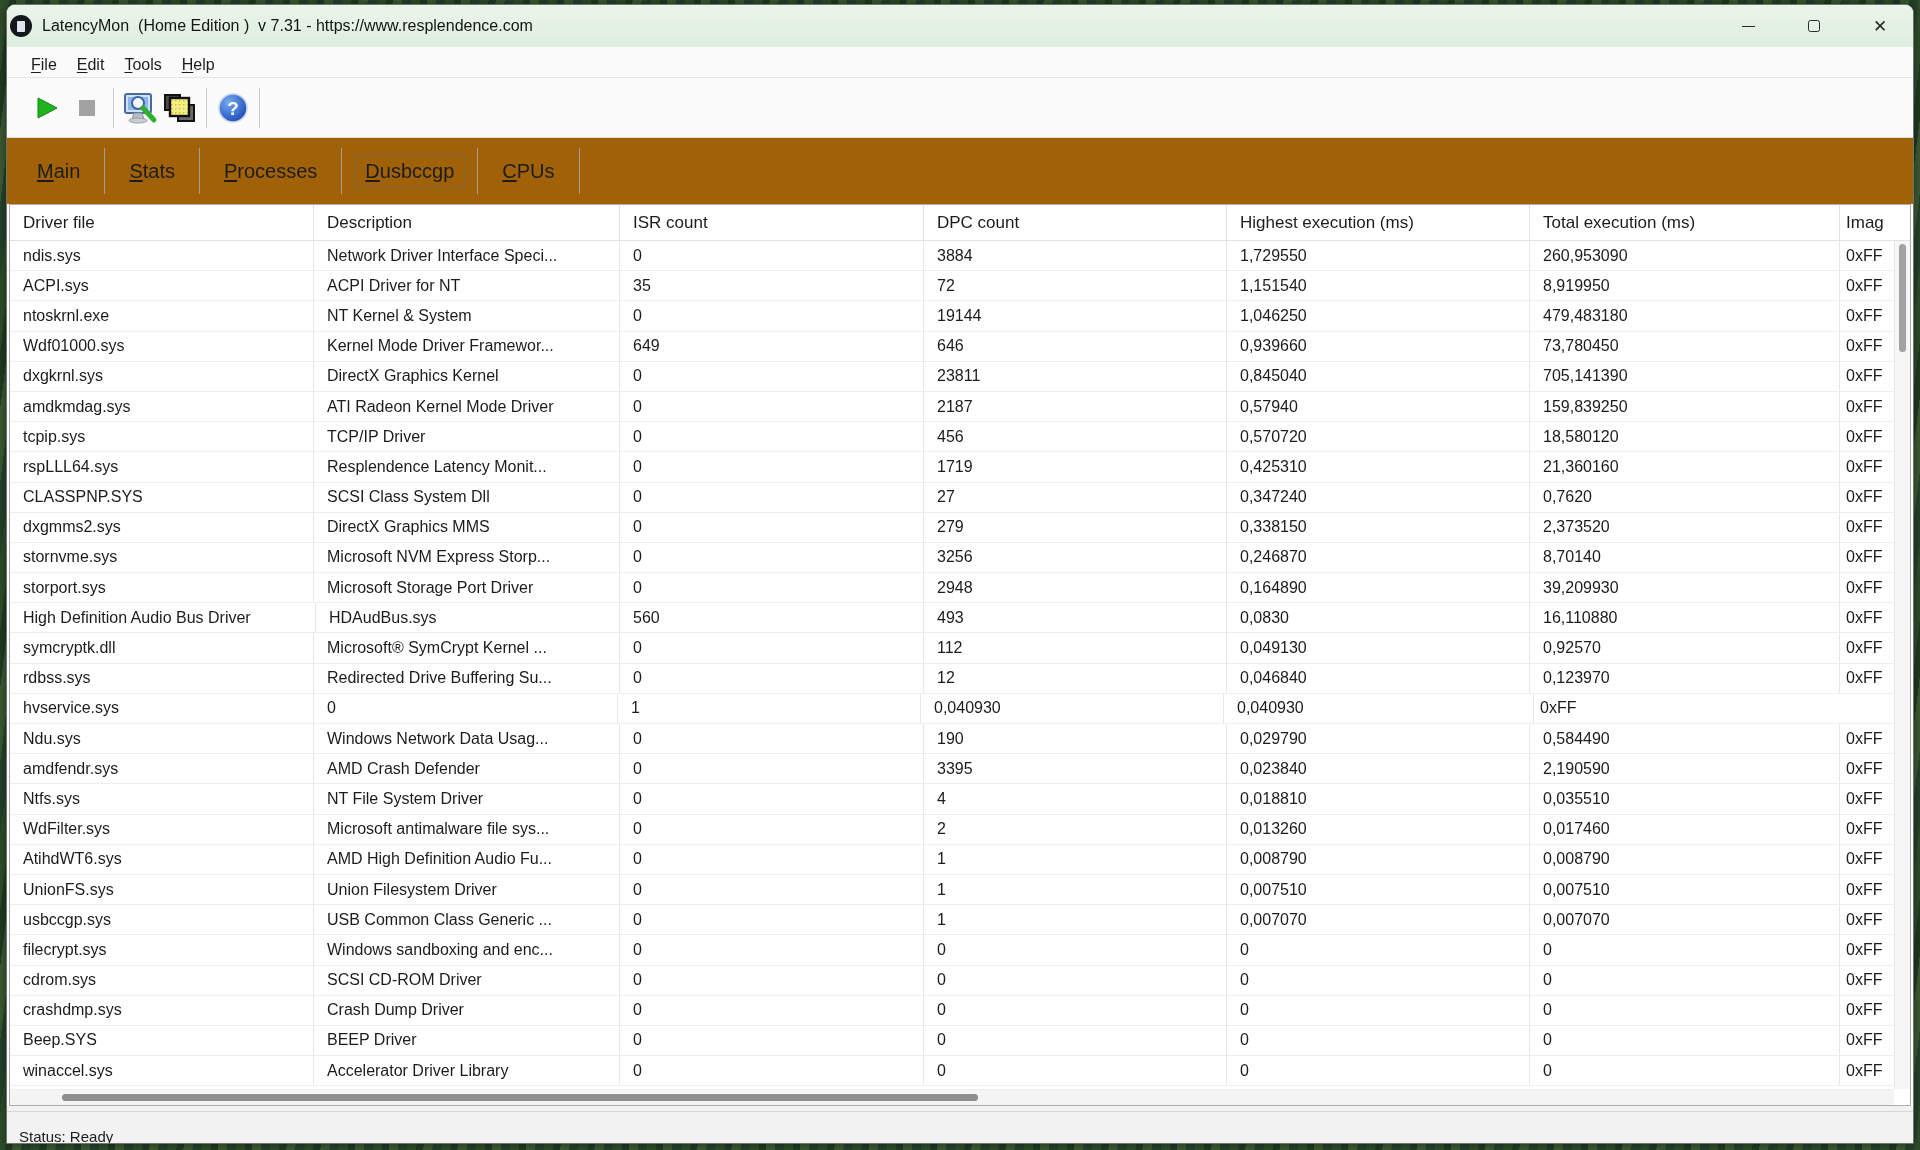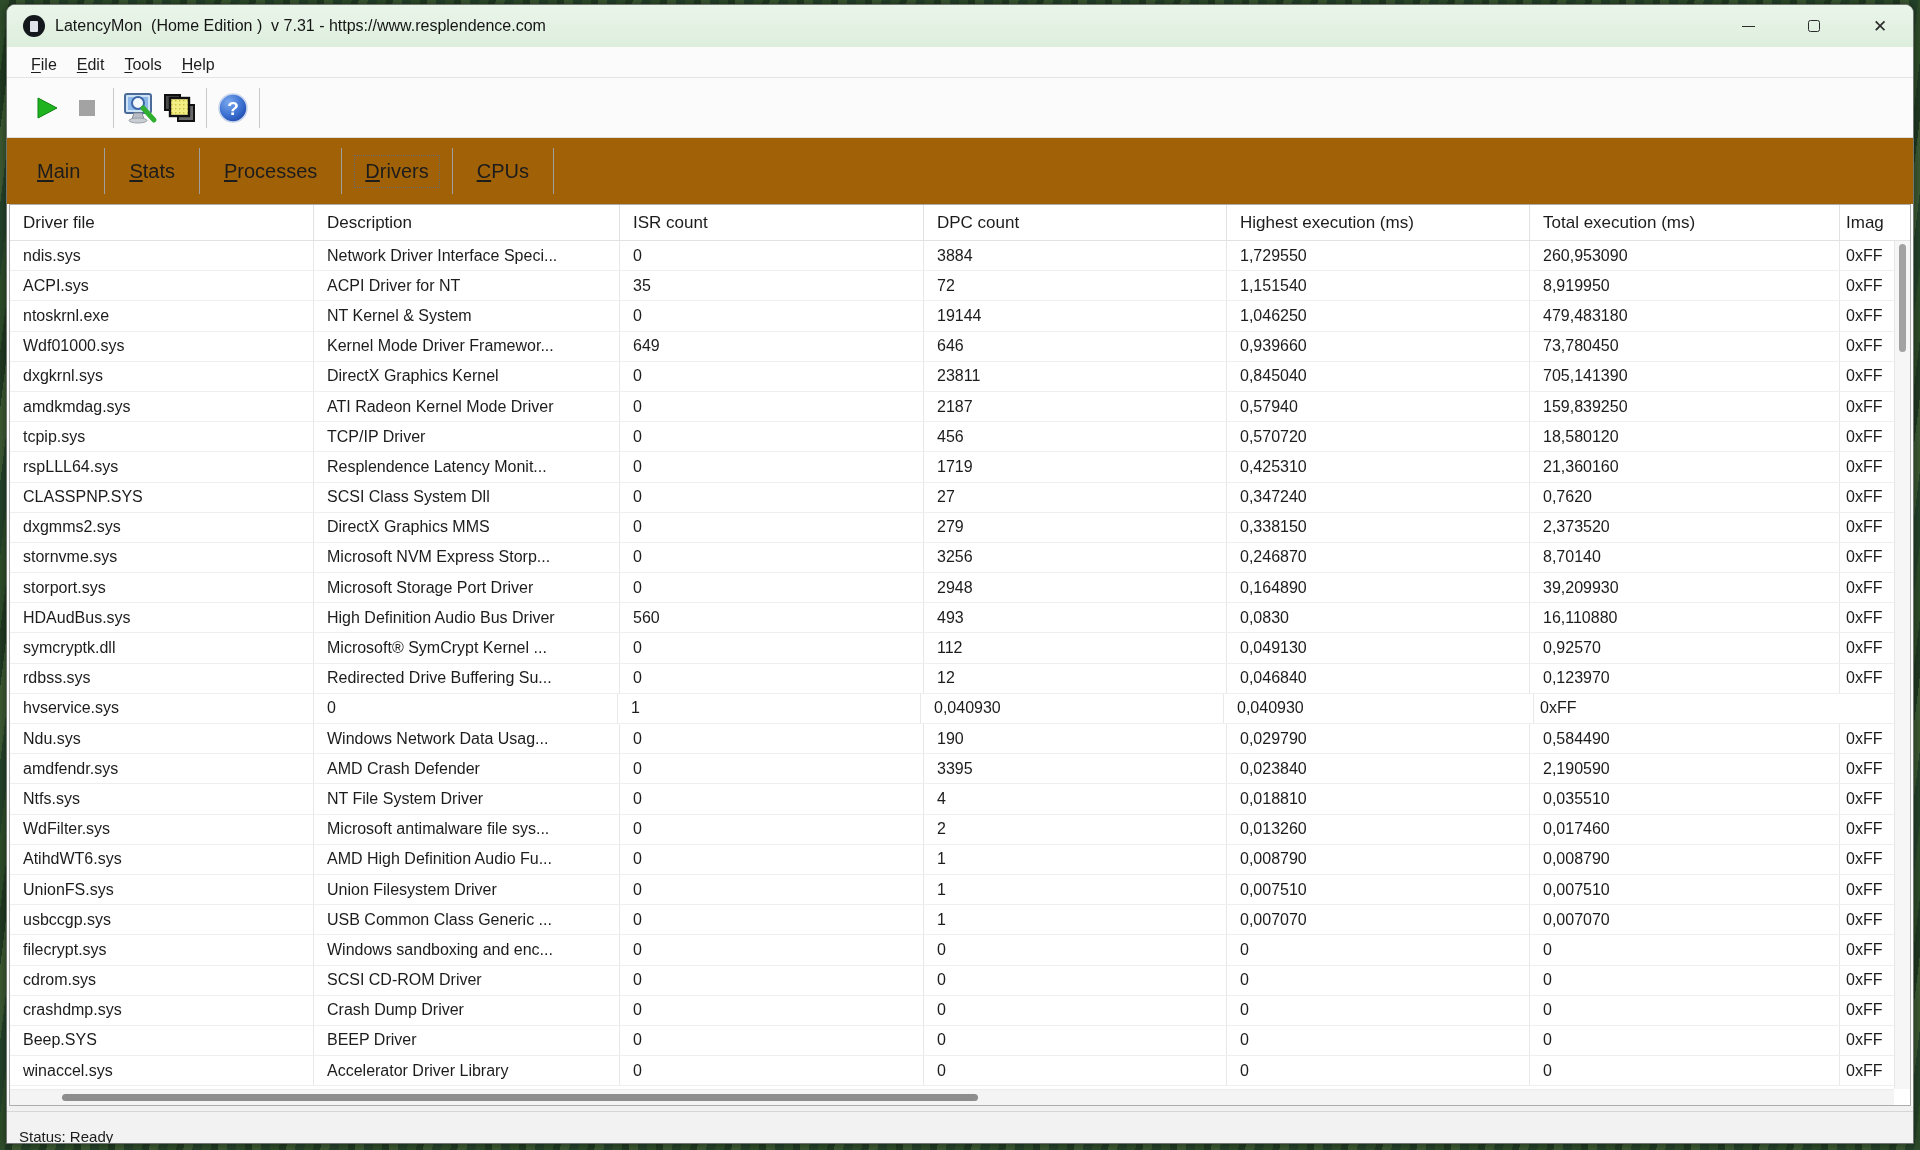--- a/index.html
+++ b/index.html
@@ -17,21 +17,21 @@
     border:1px solid #6f756f;
     display:flex; flex-direction:column;
     overflow:hidden;
     box-shadow:0 0 10px rgba(0,0,0,.45);
   }
   
   .titlebar {
     height:42px; flex:none;
     background:linear-gradient(180deg,#eaf5ea,#ddeedd);
     display:flex; align-items:center;
-    padding-left:16px;
+    padding-left:3px;
   }
   .appicon {
     width:22px; height:22px; border-radius:50%;
     background:#14171c; flex:none; margin-right:10px;
     display:flex; align-items:center; justify-content:center;
   }
   .appicon .doc { width:8px; height:11px; background:#dfe3ea; border-radius:1px; }
   .title-text { font-size:16px; white-space:pre; color:#151515; }
   .win-controls { margin-left:auto; display:flex; height:100%; }
   .win-btn {
@@ -188,21 +188,21 @@
     <div class="tb-sep"></div>
   </div>
 
   <div class="tabbar">
     <div class="tab"><span class="accel">M</span><span>ain</span></div>
     <div class="tab-sep"></div>
     <div class="tab"><span class="accel">S</span><span>tats</span></div>
     <div class="tab-sep"></div>
     <div class="tab"><span class="accel">P</span><span>rocesses</span></div>
     <div class="tab-sep"></div>
-    <div class="tab focused"><span class="accel">D</span><span>rivers</span></div>
+    <div class="tab focused"><span class="accel">D</span><span>usbccgp</span></div>
     <div class="tab-sep"></div>
     <div class="tab"><span class="accel">C</span><span>PUs</span></div>
     <div class="tab-sep"></div>
   </div>
 
   <div class="listview">
     <div class="lv-header">
         <div class="lv-cell c0">Driver file</div>
         <div class="lv-cell c1">Description</div>
         <div class="lv-cell c2">ISR count</div>
@@ -314,22 +314,22 @@
         <div class="lv-row">
           <div class="lv-cell c0">storport.sys</div>
           <div class="lv-cell c1">Microsoft Storage Port Driver</div>
           <div class="lv-cell c2">0</div>
           <div class="lv-cell c3">2948</div>
           <div class="lv-cell c4">0,164890</div>
           <div class="lv-cell c5">39,209930</div>
           <div class="lv-cell c6">0xFF</div>
         </div>
         <div class="lv-row">
+          <div class="lv-cell c1">High Definition Audio Bus Driver</div>
           <div class="lv-cell c0">HDAudBus.sys</div>
-          <div class="lv-cell c1">High Definition Audio Bus Driver</div>
           <div class="lv-cell c2">560</div>
           <div class="lv-cell c3">493</div>
           <div class="lv-cell c4">0,0830</div>
           <div class="lv-cell c5">16,110880</div>
           <div class="lv-cell c6">0xFF</div>
         </div>
         <div class="lv-row">
           <div class="lv-cell c0">symcryptk.dll</div>
           <div class="lv-cell c1">Microsoft® SymCrypt Kernel ...</div>
           <div class="lv-cell c2">0</div>

